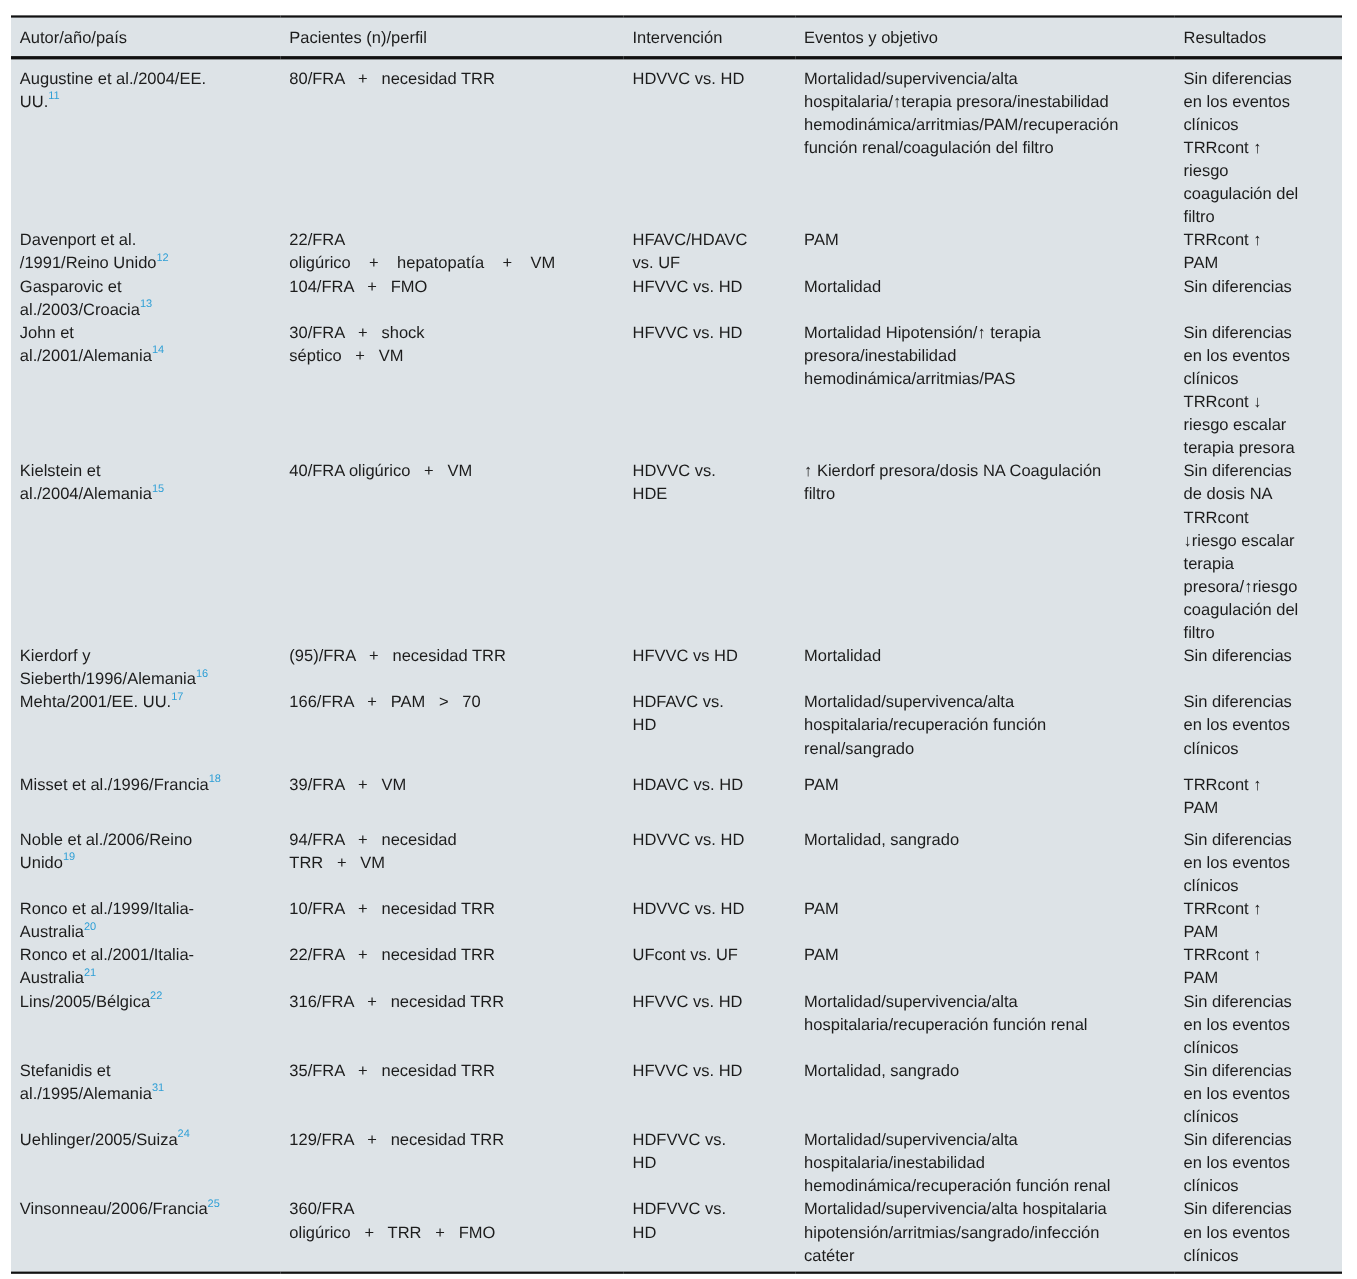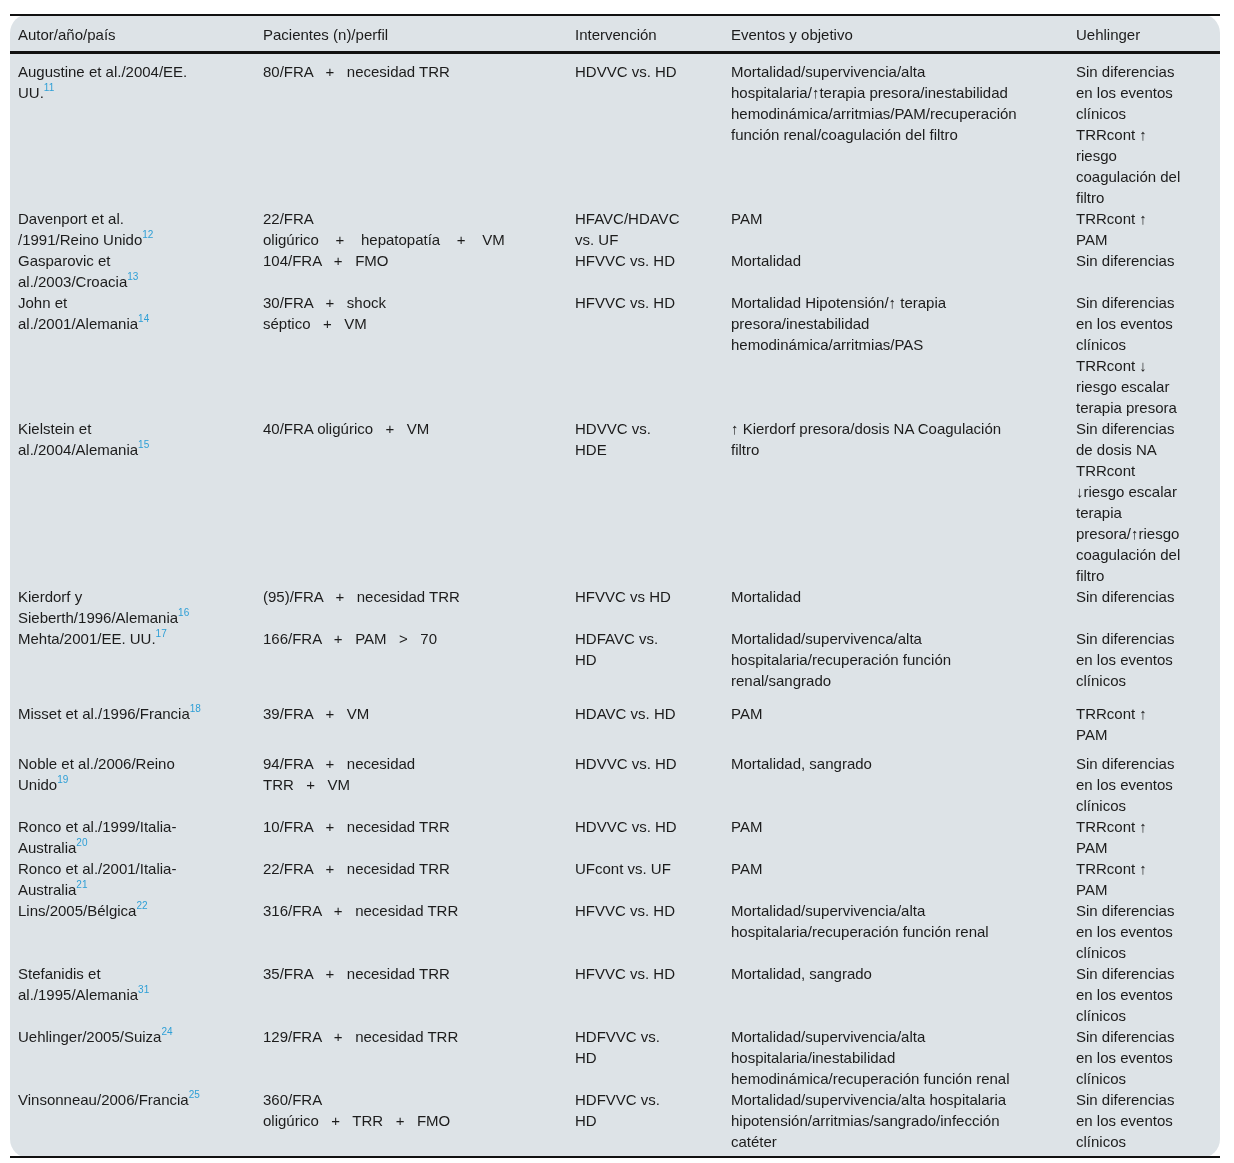--- a/index.html
+++ b/index.html
@@ -13,21 +13,21 @@
     width:1234px;height:1163px;overflow:hidden;background:#ffffff;
     font-family:"Liberation Sans", sans-serif;
     -webkit-font-smoothing:antialiased;
   }
   .page{padding:14px 14px 0 10px;}
   table.study-table{
     border-collapse:collapse;table-layout:fixed;width:1210px;
     background:var(--bg);color:var(--text);
     border-top:2px solid var(--rule);
     border-bottom:2px solid var(--rule);
-    font-size:15px;line-height:21px;border-radius:19px;
+    font-size:15px;line-height:21px;
   }
   thead th{
     text-align:left;font-weight:400;font-size:15px;
     border-bottom:3px solid var(--rule);
     padding:8px 8px 6px 8px;
     white-space:pre-wrap;
     overflow:hidden;
   }
   tbody td{
     vertical-align:top;
@@ -59,21 +59,21 @@
       <col style="width:156px">
       <col style="width:345px">
       <col style="width:152px">
     </colgroup>
     <thead>
       <tr>
         <th>Autor/año/país</th>
         <th>Pacientes (n)/perfil</th>
         <th>Intervención</th>
         <th>Eventos y objetivo</th>
-        <th>Uehlinger</th>
+        <th>Resultados</th>
       </tr>
     </thead>
     <tbody>
         <tr>
           <td>Augustine et al./2004/EE.
 UU.<sup class="ref">11</sup></td>
           <td>80/FRA   +   necesidad TRR</td>
           <td>HDVVC vs. HD</td>
           <td>Mortalidad/supervivencia/alta
 hospitalaria/↑terapia presora/inestabilidad

